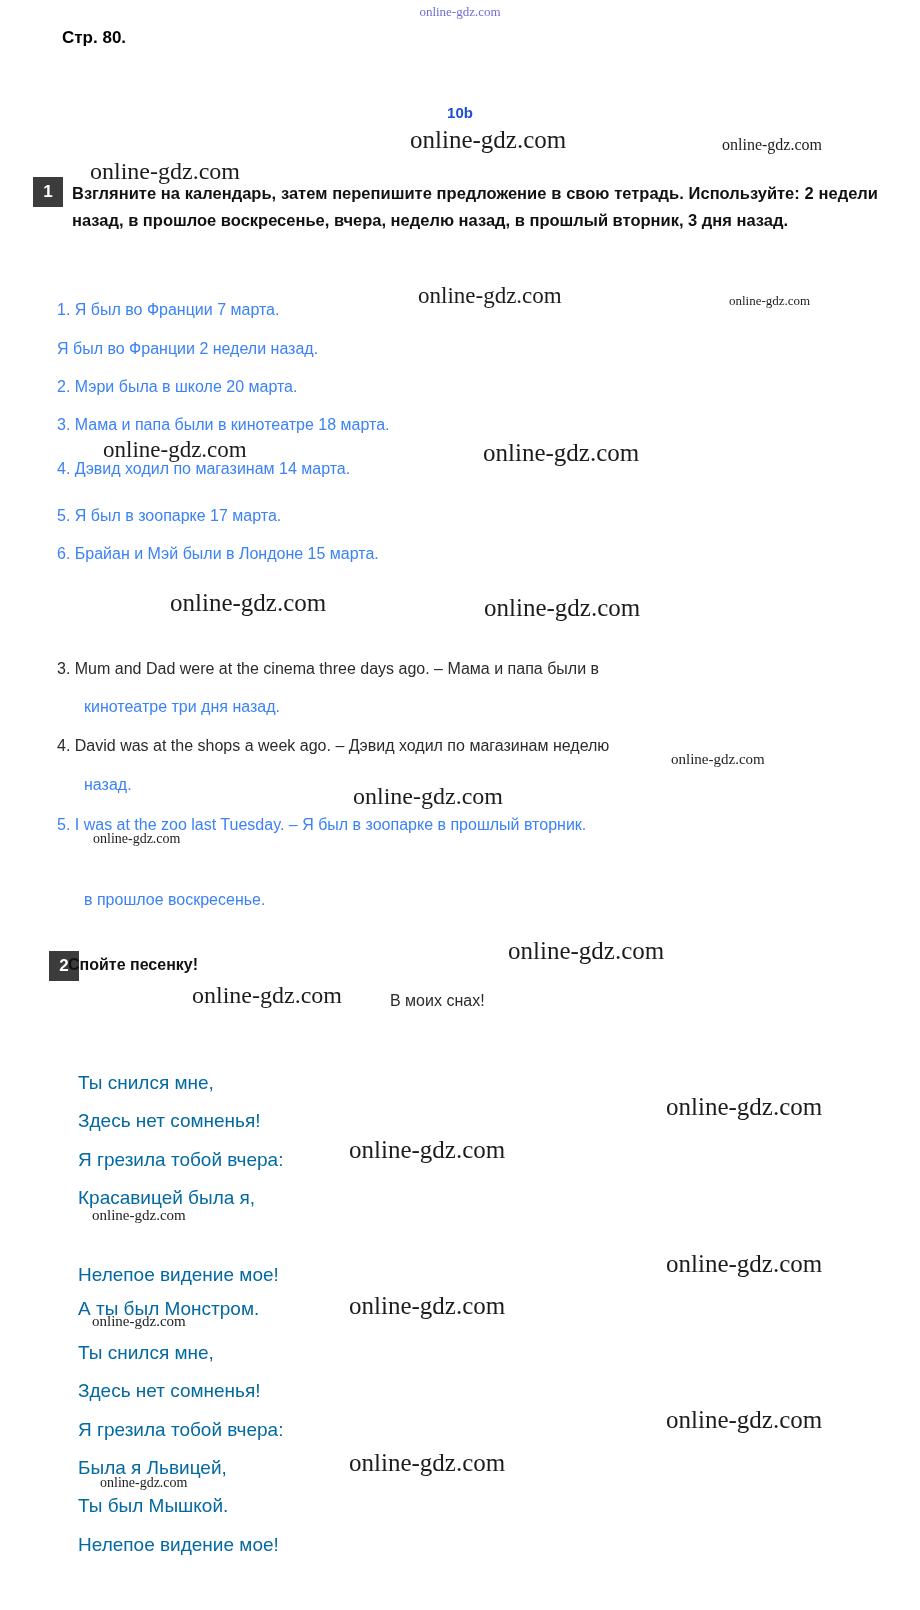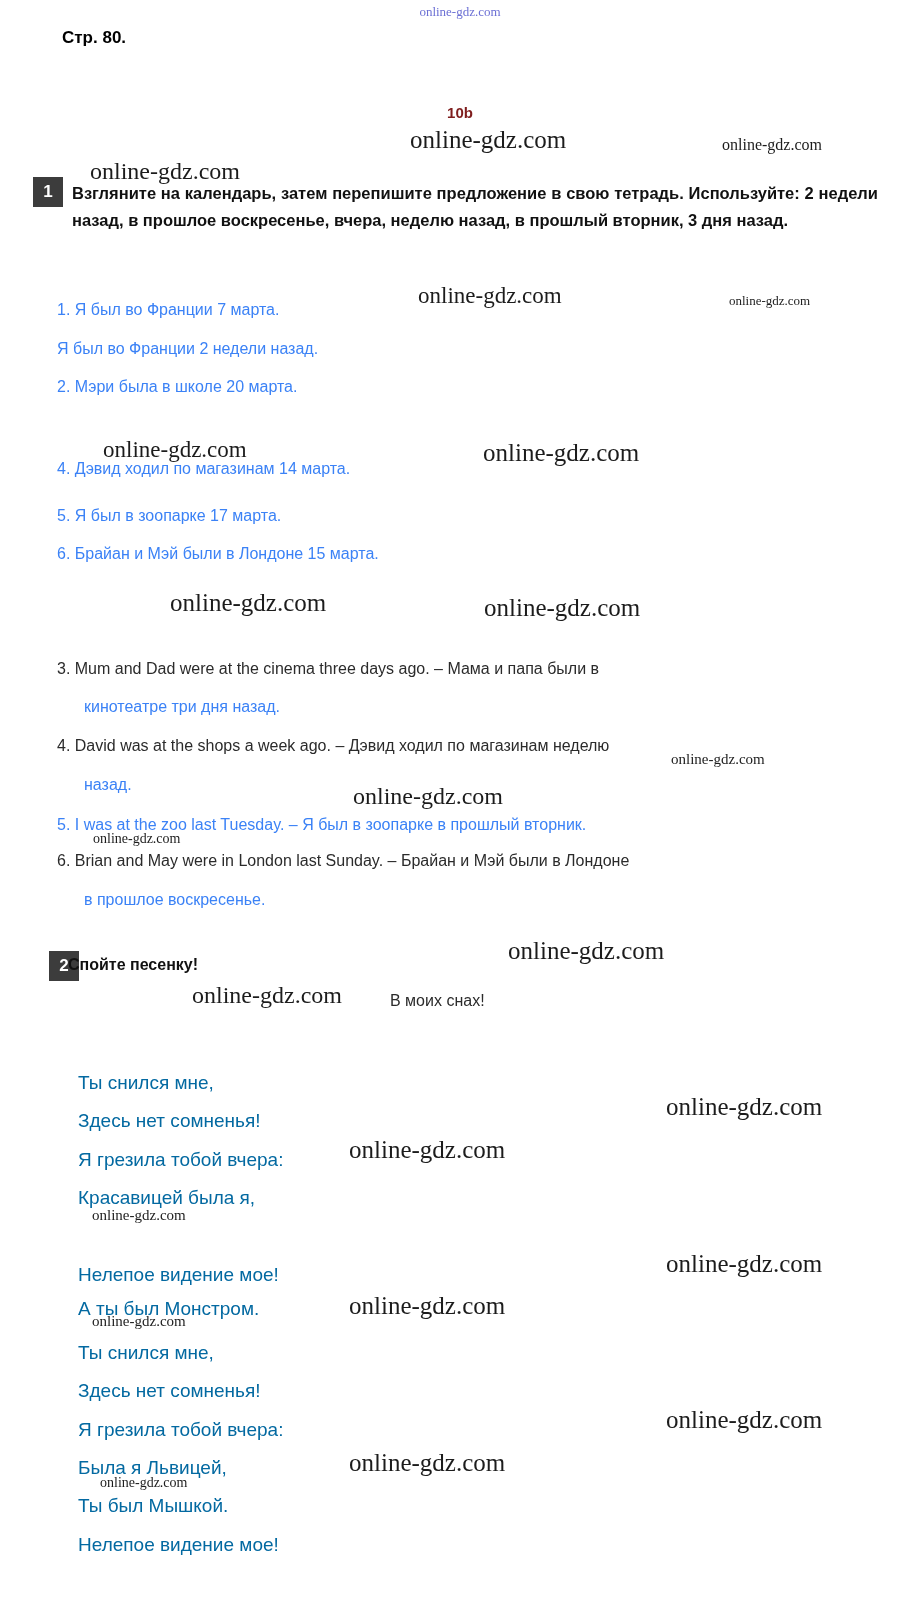--- a/index.html
+++ b/index.html
@@ -41,21 +41,21 @@
     margin-left: 48px;
   }
   .unit-label {
     position: absolute;
     top: 104px;
     left: 0;
     width: 920px;
     text-align: center;
     font-size: 15px;
     font-weight: bold;
-    color: #7f1d1d;
+    color: #1d4ed8;
   }
   .ex-badge {
     position: absolute;
     width: 30px;
     height: 30px;
     background: #3c3c3c;
     color: #ffffff;
     font-size: 17px;
     font-weight: bold;
     display: flex;
@@ -130,34 +130,34 @@
   <div class="page-number">Стр. 80.</div>
 
   <div class="unit-label">10b</div>
 
   <div class="ex-badge ex1-badge">1</div>
   <div class="task-text">Взгляните на календарь, затем перепишите предложение в свою тетрадь. Используйте: 2 недели назад, в прошлое воскресенье, вчера, неделю назад, в прошлый вторник, 3 дня назад.</div>
 
   <div class="line" style="top:298px; left:57px;">1. Я был во Франции 7 марта.</div>
   <div class="line" style="top:337px; left:57px;">Я был во Франции 2 недели назад.</div>
   <div class="line" style="top:375px; left:57px;">2. Мэри была в школе 20 марта.</div>
+  <div class="line" style="top:413px; left:57px;">3. Мама и папа были в кинотеатре 18 марта.</div>
   <div class="line" style="top:457px; left:57px;">4. Дэвид ходил по магазинам 14 марта.</div>
   <div class="line" style="top:504px; left:57px;">5. Я был в зоопарке 17 марта.</div>
   <div class="line" style="top:542px; left:57px;">6. Брайан и Мэй были в Лондоне 15 марта.</div>
 
 
   <div class="just-line" style="top:657px; left:57px; width:820px;">3. Mum and Dad were at the cinema three days ago. – Мама и папа были в</div>
   <div class="line" style="top:695px; left:84px;">кинотеатре три дня назад.</div>
 
   <div class="just-line" style="top:734px; left:57px; width:820px;">4. David was at the shops a week ago. – Дэвид ходил по магазинам неделю</div>
   <div class="line" style="top:773px; left:84px;">назад.</div>
 
   <div class="line" style="top:813px; left:57px;">5. I was at the zoo last Tuesday. – Я был в зоопарке в прошлый вторник.</div>
 
-  <div class="just-line" style="top:849px; left:57px; width:822px;">6. Brian and May were in London last Sunday. – Брайан и Мэй были в Лондоне</div>
   <div class="line" style="top:888px; left:84px;">в прошлое воскресенье.</div>
 
   <div class="ex-badge ex2-badge">2</div>
   <div class="task2-text">Спойте песенку!</div>
   <div class="song-title">В моих снах!</div>
 
   <div class="song-line" style="top:1072px;">Ты снился мне,</div>
   <div class="song-line" style="top:1110px;">Здесь нет сомненья!</div>
   <div class="song-line" style="top:1149px;">Я грезила тобой вчера:</div>
   <div class="song-line" style="top:1187px;">Красавицей была я,</div>

